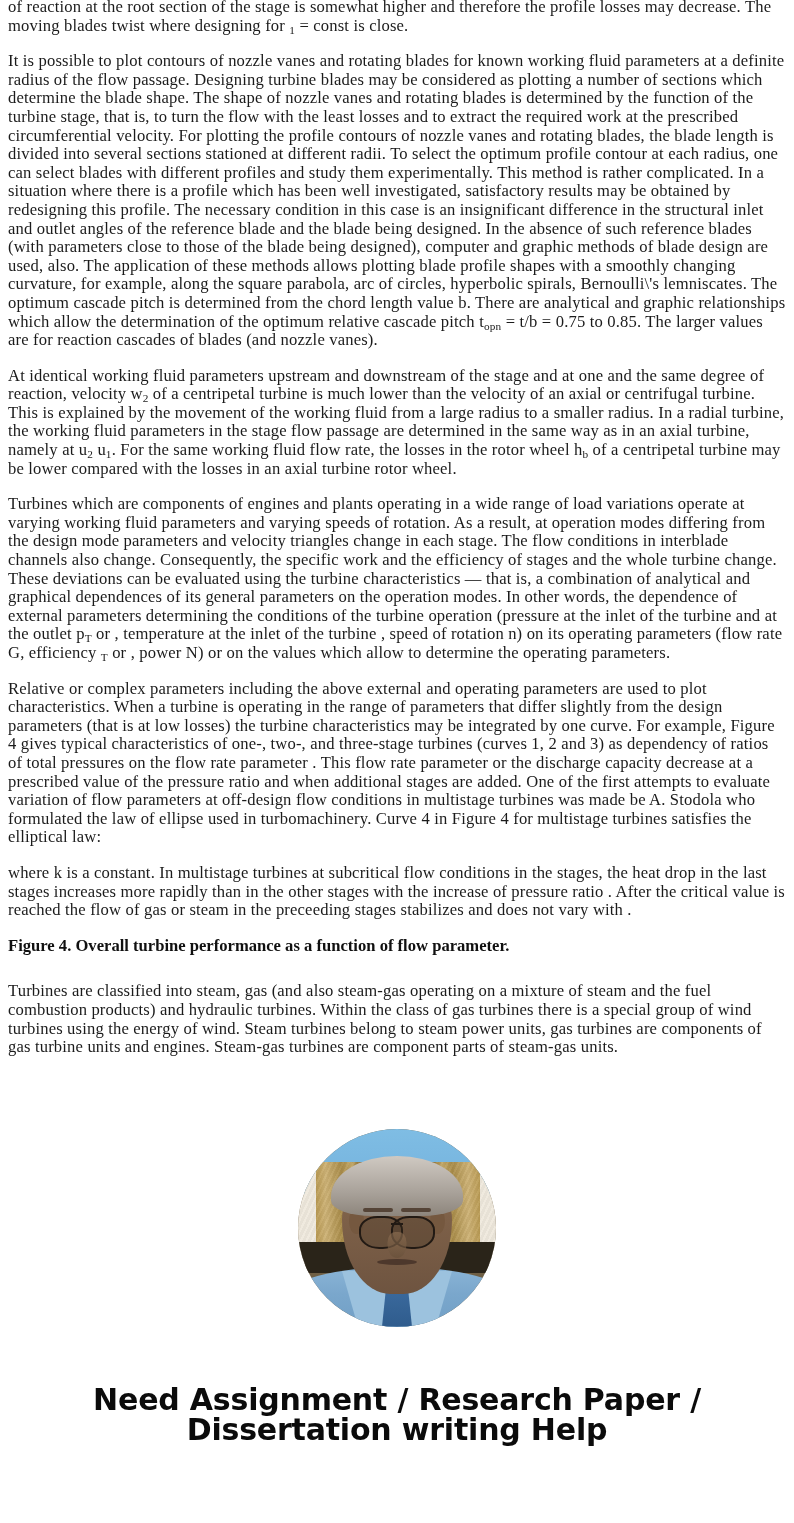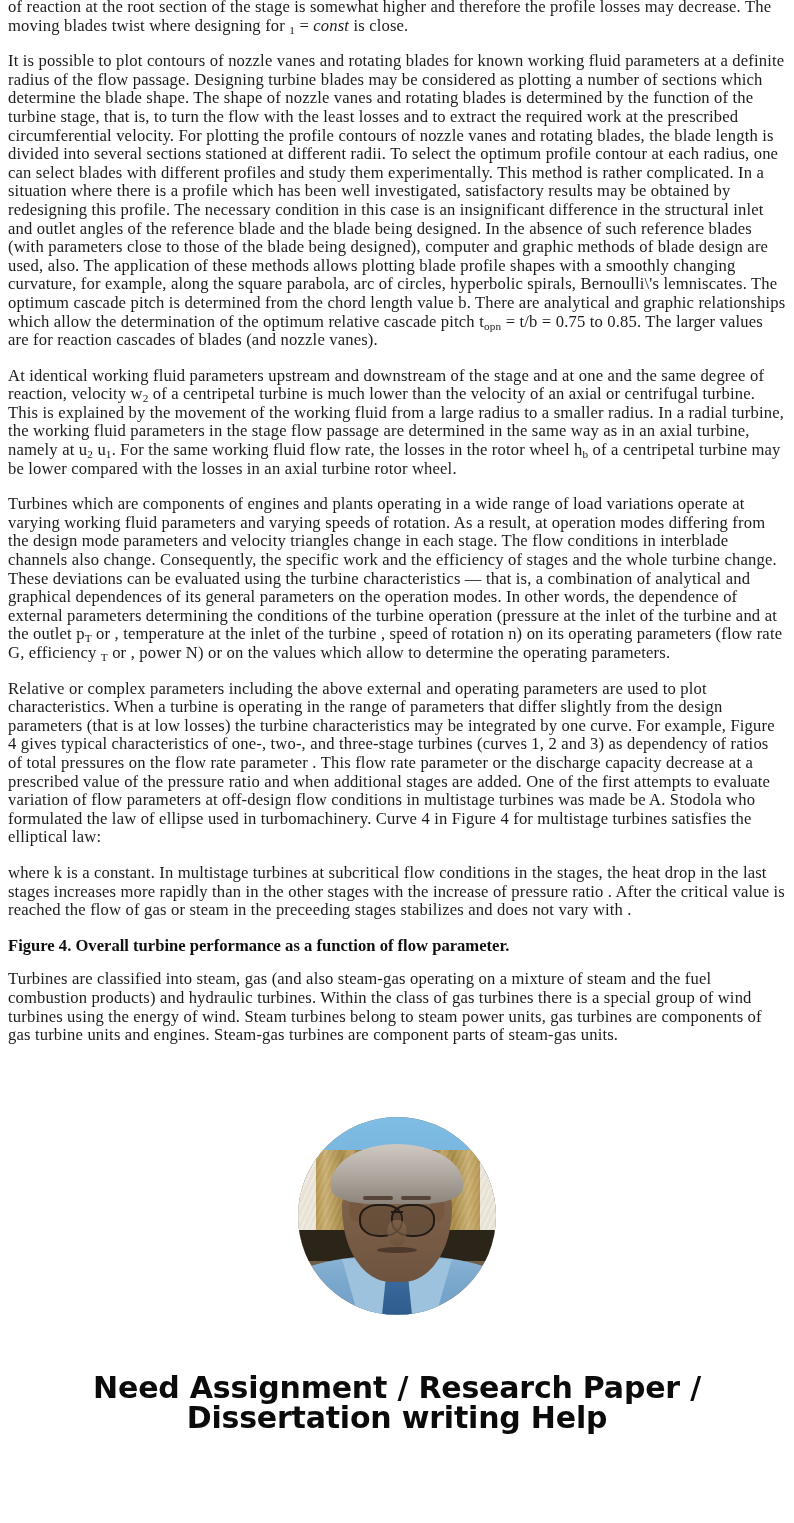--- a/index.html
+++ b/index.html
@@ -30,33 +30,32 @@
     font-size: 16.6px;
     line-height: 18.6px;
     text-align: left;
     color: #1b1b1b;
     letter-spacing: 0.01em;
   }
   p.para.first {
     margin-top: -2px;
   }
   p.figcaption {
-    margin: 0 0 15px 0;
+    margin: 0 0 27px 0;
     font-size: 16.6px;
     line-height: 18.6px;
     font-weight: bold;
     color: #101010;
   }
   sub {
     font-size: 0.68em;
     vertical-align: -0.28em;
     line-height: 0;
   }
   .ital {
-    font-style: italic;
     text-align: center;
   }
   
   .portrait-wrap {
     width: 100%;
     display: flex;
     justify-content: center;
     margin-top: 72px;
   }
   .portrait {

